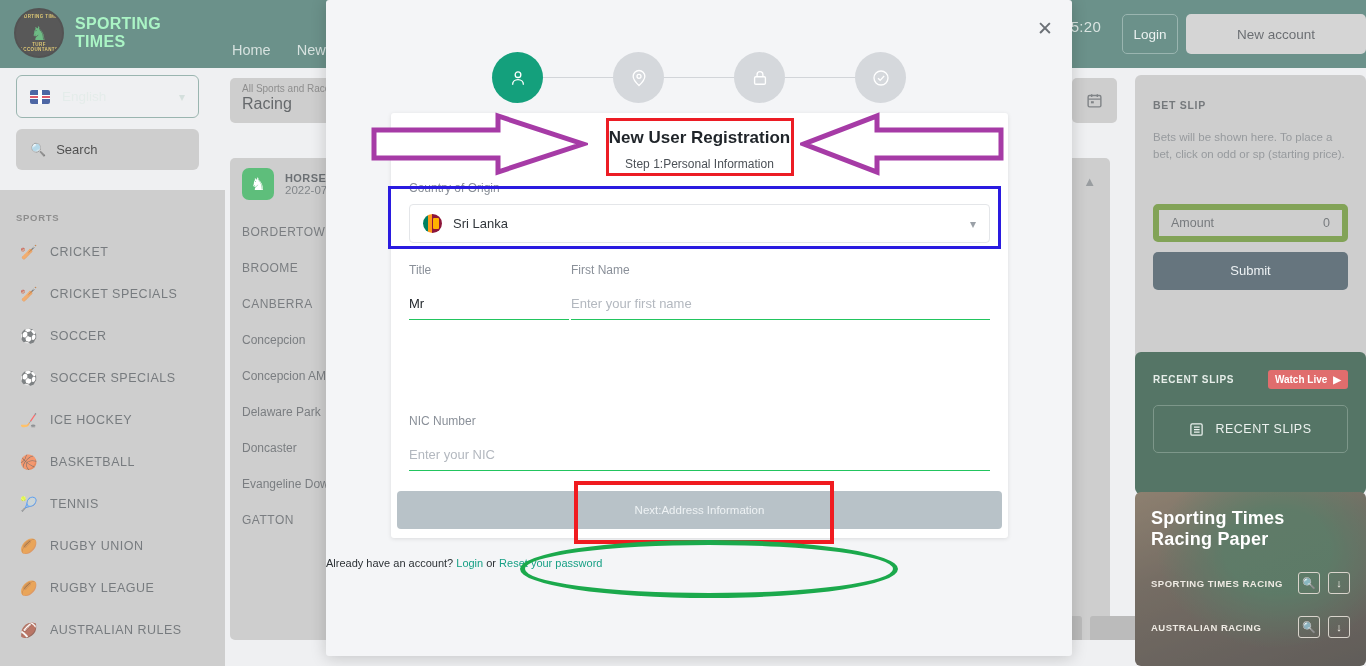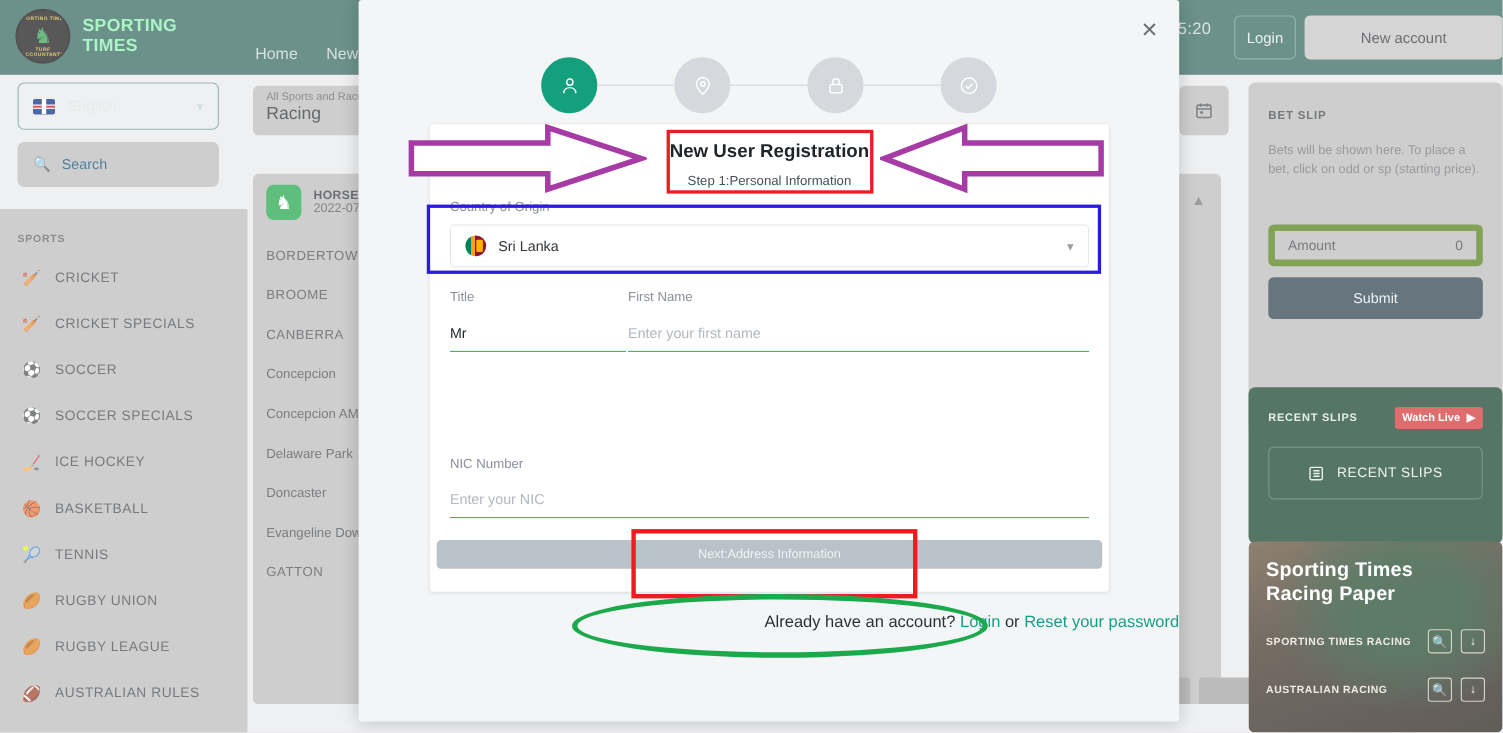--- a/index.html
+++ b/index.html
@@ -64,21 +64,21 @@
   .flag-uk .cr2 { top: 0; bottom: 0; left: 9px; width: 2px; }
   .lang-select .lbl { color: #d8e4e1; font-size: 13.5px; flex: 1; }
   .chev { color: #c2d2ce; font-size: 12px; }
 
   .search-box {
     position: absolute; left: 16px; top: 129px; width: 183px; height: 41px;
     background: #b9b9b9; border-radius: 6px;
     display: flex; align-items: center; padding: 0 14px; gap: 10px;
   }
   .search-box .ic { color: #555; font-size: 13px; }
-  .search-box .ph { color: #0c4a6e; font-size: 13px; }
+  .search-box .ph { color: #000000; font-size: 13px; }
 
   .leftnav {
     position: absolute; left: 0; top: 190px; width: 225px; bottom: 0;
     background: #b9b9b9;
   }
   .leftnav .sec-title {
     font-size: 9.5px; color: #5c5c5c; letter-spacing: .7px;
     padding: 22px 0 8px 16px; font-weight: bold;
   }
   .nav-item {
@@ -240,28 +240,28 @@
     position: relative;
   }
   .flag-lk::after {
     content: ""; position: absolute; left: 10px; top: 4px; width: 6px; height: 11px;
     background: #ffb300; border-radius: 1px;
   }
   .country-sel .cname { font-size: 13px; color: #31363b; flex: 1; }
   .country-sel .cchev { font-size: 12px; color: #9aa0a7; }
 
   .btn-next {
-    position: absolute; left: 6px; top: 378px; width: 605px; height: 26px;
+    position: absolute; left: 6px; top: 378px; width: 605px; height: 38px;
     background: #b8c2c8; border-radius: 4px;
     display: flex; align-items: center; justify-content: center;
     color: #eef2f4; font-size: 11.5px;
   }
   .login-line {
-    position: absolute; left: 0; right: 0; top: 557px; text-align: right;
-    font-size: 15px; color: #2c3135;
+    position: absolute; left: 0; right: 0; top: 557px; text-align: left;
+    font-size: 11px; color: #2c3135;
   }
   .login-line a { color: #17a085; text-decoration: none; }
 
   
   .anno { position: absolute; pointer-events: none; }
   .box-red-title { left: 606px; top: 118px; width: 188px; height: 58px;
     border: 3px solid #ec1c24; }
   .box-blue { left: 388px; top: 186px; width: 613px; height: 63px;
     border: 3px solid #2a1be0; }
   .box-red-btn { left: 574px; top: 481px; width: 260px; height: 63px;

